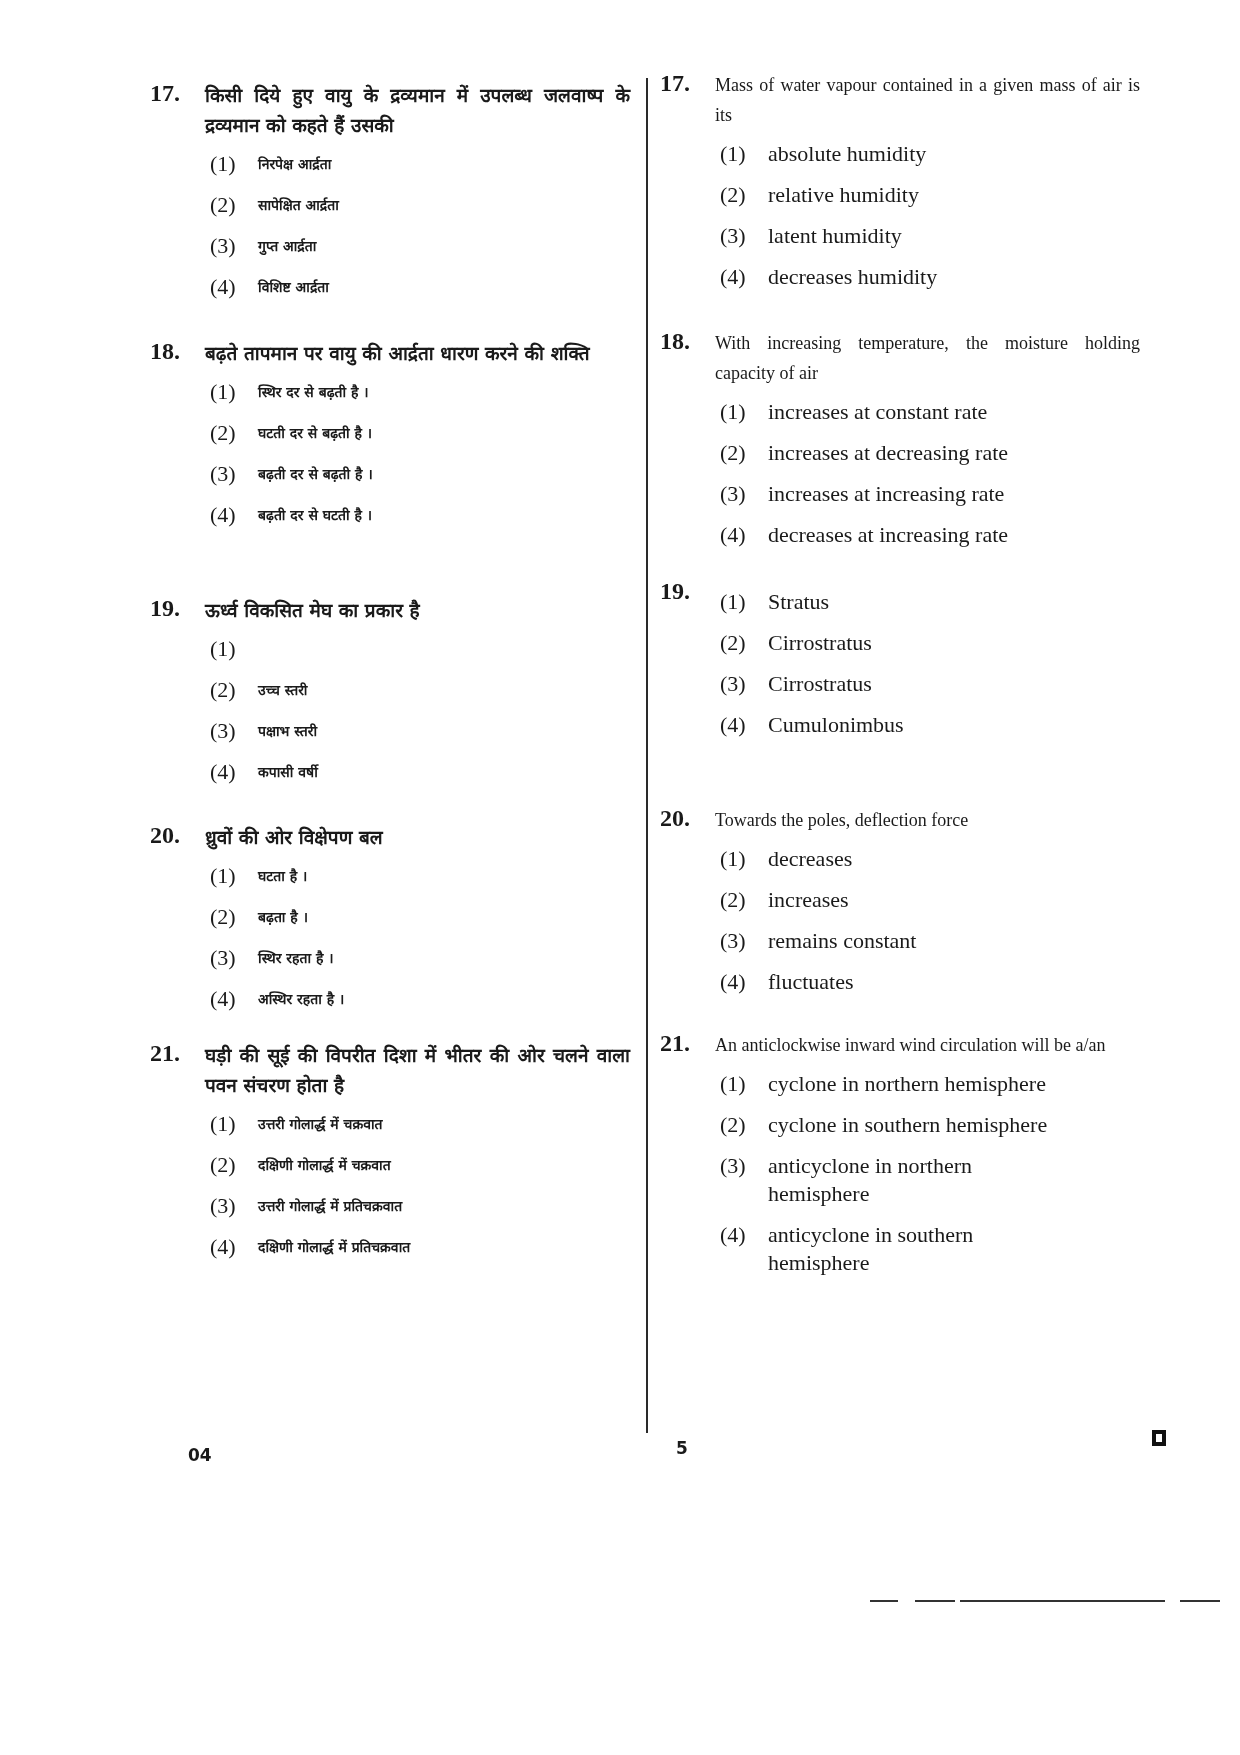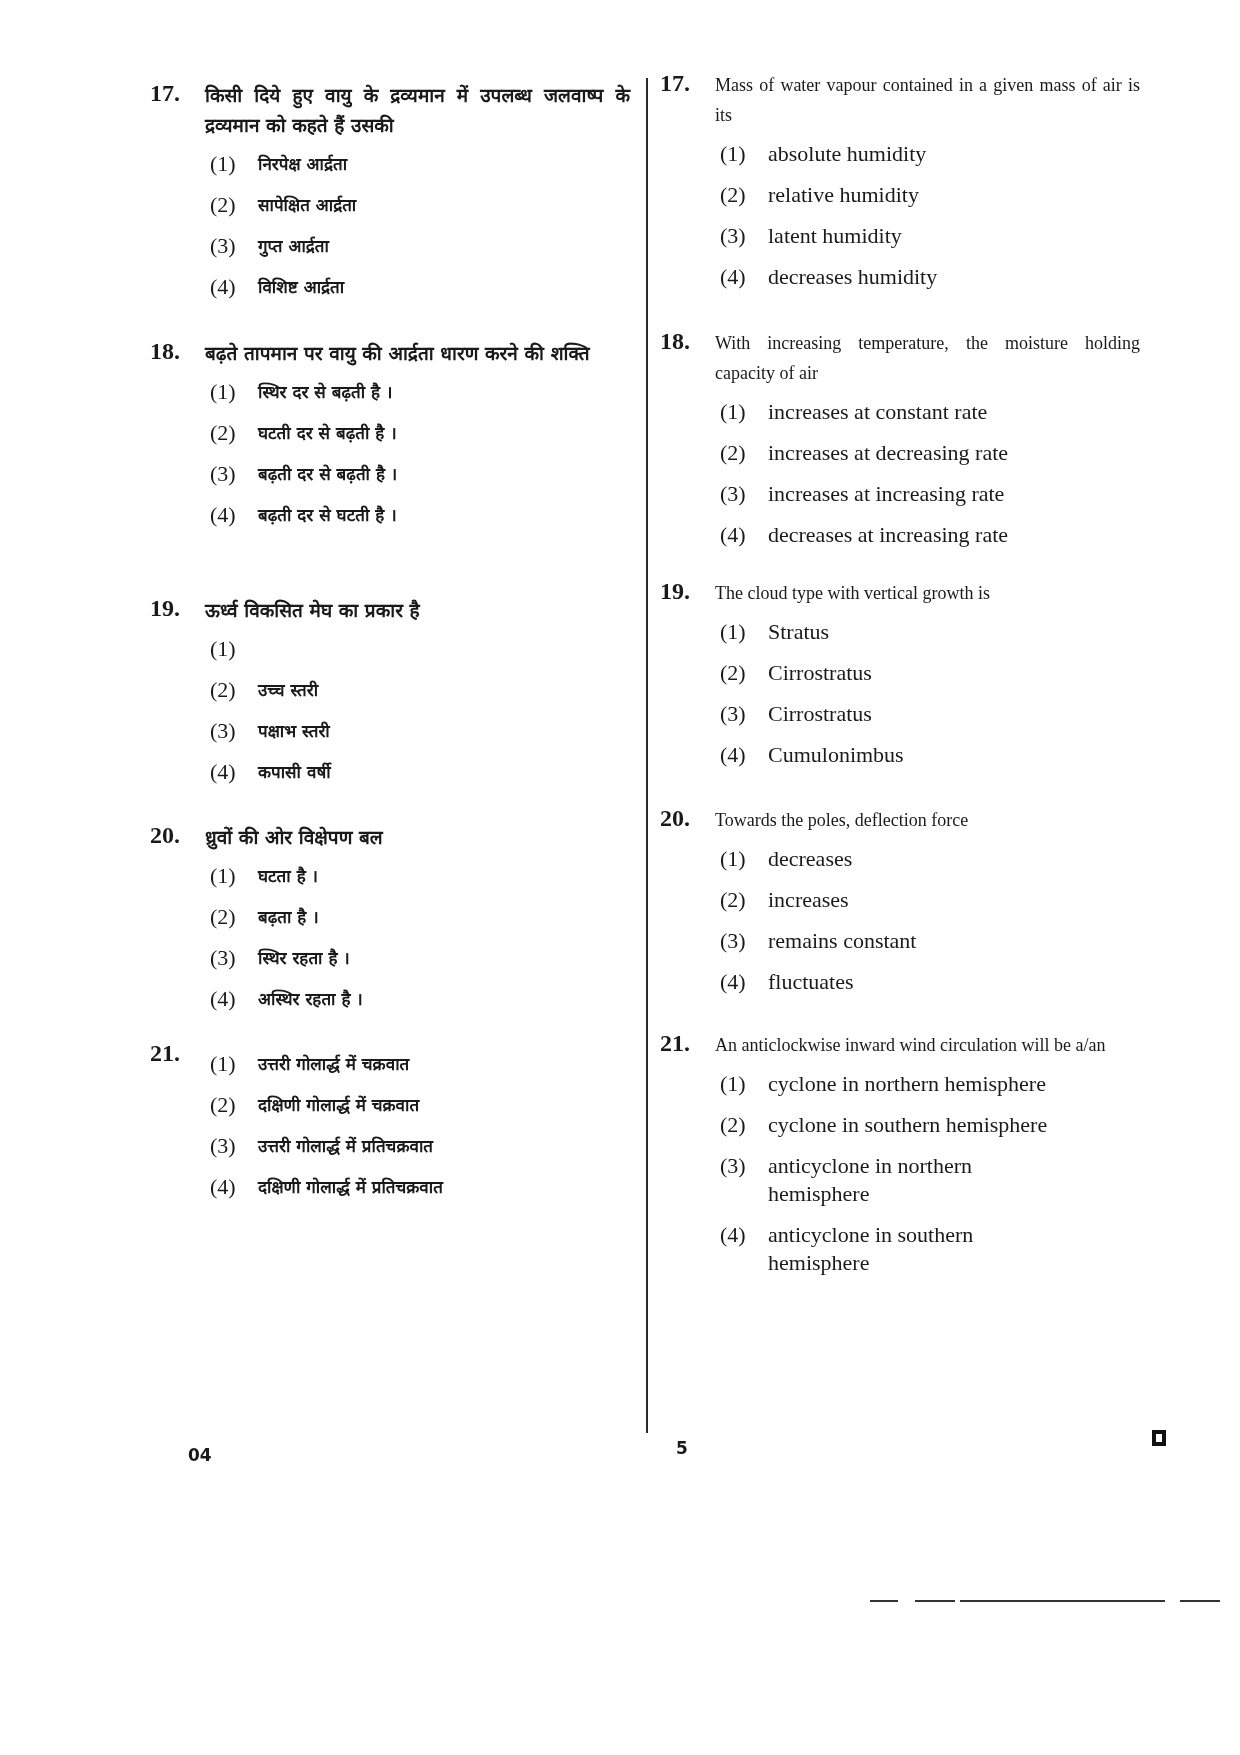--- a/index.html
+++ b/index.html
@@ -19,21 +19,21 @@
     .qnum {
       position: absolute; left: 0; top: 0; font-weight: bold; font-size: 24px;
       font-family: "Liberation Serif", serif;
     }
     .qtext {
       margin-left: 55px; font-size: 18px; line-height: 30px; text-align: justify;
     }
     .hindi .qtext { font-family: "DejaVu Sans", sans-serif; font-size: 19px; font-weight: bold; line-height: 30px; }
     .options { margin-left: 60px; margin-top: 10px; }
     .opt { display: flex; align-items: flex-start; font-size: 22px; line-height: 28px; margin-bottom: 13px; }
-    .hindi .opt-text { font-family: "DejaVu Sans", sans-serif; font-size: 17px; font-weight: bold; }
+    .hindi .opt-text { font-family: "DejaVu Sans", sans-serif; font-size: 14px; font-weight: bold; }
     .opt-num { width: 48px; flex: none; font-family: "Liberation Serif", serif; font-size: 22px; }
     .opt-text { flex: 1; }
     .footer-left, .footer-center {
       position: absolute; font-family: "DejaVu Sans", sans-serif; font-weight: bold; font-size: 17px;
     }
     .footer-left { left: 188px; top: 1445px; }
     .footer-center { left: 676px; top: 1438px; }
     .mark-icon {
       position: absolute; left: 1152px; top: 1430px; width: 14px; height: 16px;
       border: 4px solid #111; box-sizing: border-box; background: #fff;
@@ -135,20 +135,21 @@
           </div>
         <div class="opt">
             <span class="opt-num">(4)</span>
             <span class="opt-text">अस्थिर रहता है ।</span>
           </div>
       </div>
     </div>
 
     <div class="question" style="top:960px;">
       <span class="qnum">21.</span>
+      <div class="qtext">घड़ी की सूई की विपरीत दिशा में भीतर की ओर चलने वाला पवन संचरण होता है</div>
       <div class="options">
         <div class="opt">
             <span class="opt-num">(1)</span>
             <span class="opt-text">उत्तरी गोलार्द्ध में चक्रवात</span>
           </div>
         <div class="opt">
             <span class="opt-num">(2)</span>
             <span class="opt-text">दक्षिणी गोलार्द्ध में चक्रवात</span>
           </div>
         <div class="opt">
@@ -206,21 +207,20 @@
           </div>
         <div class="opt">
             <span class="opt-num">(4)</span>
             <span class="opt-text">decreases at increasing rate</span>
           </div>
       </div>
     </div>
 
     <div class="question" style="top:508px;">
       <span class="qnum">19.</span>
-      <div class="qtext">The cloud type with vertical growth is</div>
       <div class="options">
         <div class="opt">
             <span class="opt-num">(1)</span>
             <span class="opt-text">Stratus</span>
           </div>
         <div class="opt">
             <span class="opt-num">(2)</span>
             <span class="opt-text">Cirrostratus</span>
           </div>
         <div class="opt">

